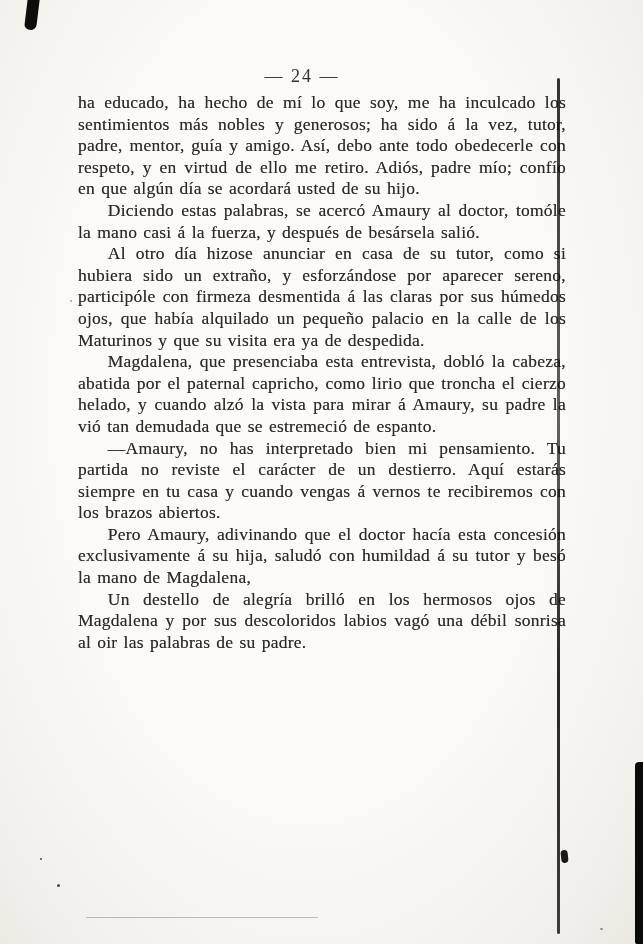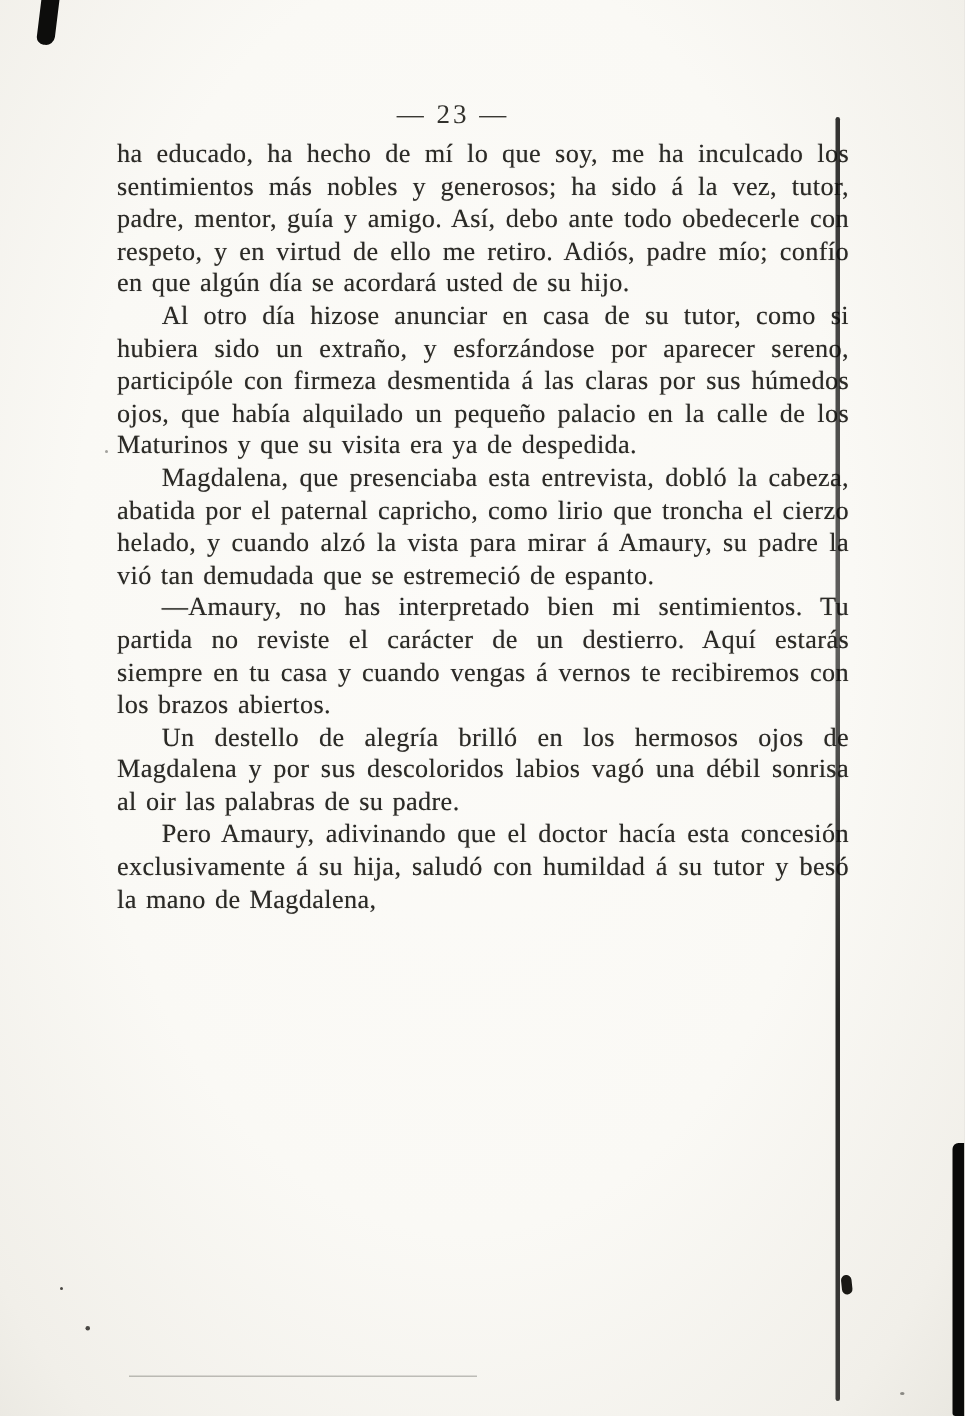--- a/index.html
+++ b/index.html
@@ -104,29 +104,30 @@
   .speck-1 { left: 57px;  top: 884px; width: 3px; height: 3px; }
   .speck-2 { left: 40px;  top: 858px; width: 2px; height: 2px; }
   .speck-3 { left: 600px; top: 928px; width: 3px; height: 2px; opacity: .6; }
   .speck-4 { left: 70px;  top: 300px; width: 2px; height: 2px; opacity: .5; }
 </style>
 </head>
 <body>
 
 <div class="scan-page">
 
-  <div class="page-number">— 23 —</div>
+  <div class="page-number">— 24 —</div>
 
   <div class="text-block">
     <p class="no-indent">ha educado, ha hecho de mí lo que soy, me ha inculcado los sentimientos más nobles y generosos; ha sido á la vez, tutor, padre, mentor, guía y amigo. Así, debo ante todo obedecerle con respeto, y en virtud de ello me retiro. Adiós, padre mío; confío en que algún día se acordará usted de su hijo.</p>
+    <p>Diciendo estas palabras, se acercó Amaury al doctor, tomóle la mano casi á la fuerza, y después de besársela salió.</p>
     <p>Al otro día hizose anunciar en casa de su tutor, como si hubiera sido un extraño, y esforzándose por aparecer sereno, participóle con firmeza desmentida á las claras por sus húmedos ojos, que había alquilado un pequeño palacio en la calle de los Maturinos y que su visita era ya de despedida.</p>
     <p>Magdalena, que presenciaba esta entrevista, dobló la cabeza, abatida por el paternal capricho, como lirio que troncha el cierzo helado, y cuando alzó la vista para mirar á Amaury, su padre la vió tan demudada que se estremeció de espanto.</p>
-    <p>—Amaury, no has interpretado bien mi sentimientos. Tu partida no reviste el carácter de un destierro. Aquí estarás siempre en tu casa y cuando vengas á vernos te recibiremos con los brazos abiertos.</p>
+    <p>—Amaury, no has interpretado bien mi pensamiento. Tu partida no reviste el carácter de un destierro. Aquí estarás siempre en tu casa y cuando vengas á vernos te recibiremos con los brazos abiertos.</p>
+    <p>Pero Amaury, adivinando que el doctor hacía esta concesión exclusivamente á su hija, saludó con humildad á su tutor y besó la mano de Magdalena,</p>
     <p>Un destello de alegría brilló en los hermosos ojos de Magdalena y por sus descoloridos labios vagó una débil sonrisa al oir las palabras de su padre.</p>
-    <p>Pero Amaury, adivinando que el doctor hacía esta concesión exclusivamente á su hija, saludó con humildad á su tutor y besó la mano de Magdalena,</p>
   </div>
 
   <div class="artifact artifact-top-left"></div>
   <div class="artifact artifact-right-rule"></div>
   <div class="artifact artifact-right-blob"></div>
   <div class="artifact artifact-right-edge"></div>
   <div class="artifact artifact-bottom-line"></div>
   <div class="speck speck-1"></div>
   <div class="speck speck-2"></div>
   <div class="speck speck-3"></div>

